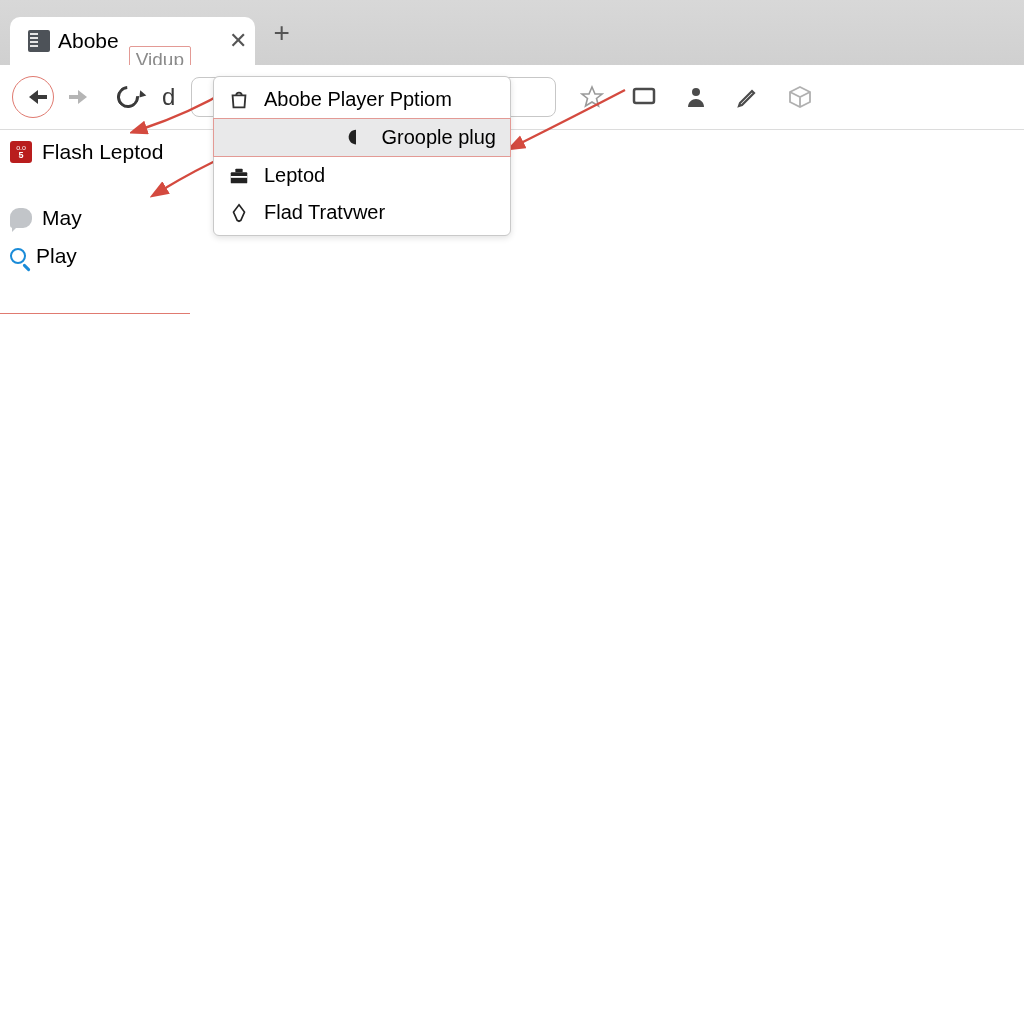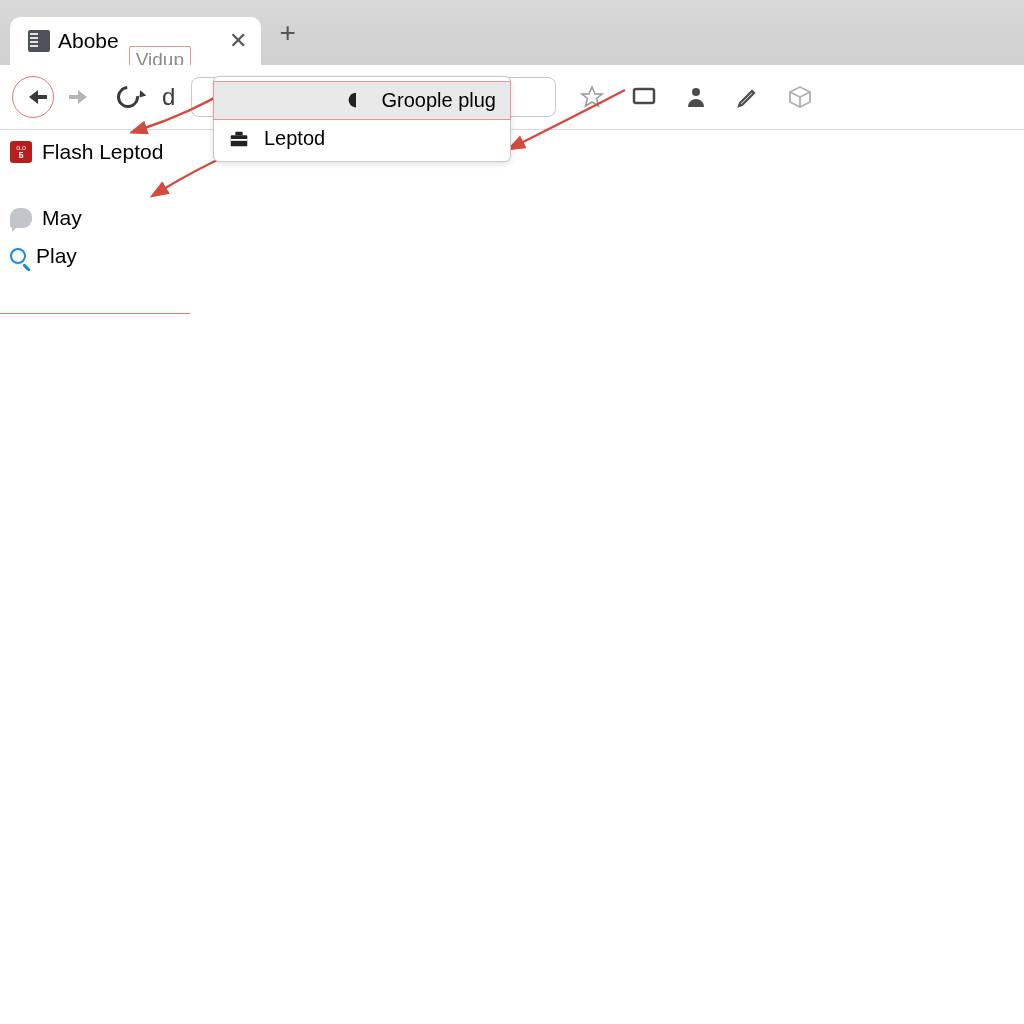--- a/index.html
+++ b/index.html
@@ -17,21 +17,21 @@
   background: linear-gradient(to bottom, #d8d8d8, #d0d0d0);
   display: flex;
   align-items: flex-end;
   padding-left: 10px;
 }
 .tab {
   background: #fff;
   height: 48px;
   display: flex;
   align-items: center;
-  padding: 0 14px 0 18px;
+  padding: 0 8px 0 18px;
   border-radius: 10px 10px 0 0;
   gap: 8px;
   position: relative;
 }
 .tab-icon {
   width: 22px;
   height: 22px;
   background: #4d5258;
   border-radius: 2px;
   position: relative;
@@ -326,37 +326,54 @@
     </div>
     <div class="side-item">
       <div class="search-icon"></div>
       <span>Play</span>
     </div>
   </div>
   <div class="red-line"></div>
 </div>
 
 <div class="dropdown">
+  <div class="dropdown-item">
+    <div class="dd-icon">
+      <svg viewBox="0 0 24 24" fill="none" stroke="#333" stroke-width="2">
+          <path d="M5 7h14l-1 13H6z"></path>
+          <path d="M9 7a3 3 0 0 1 6 0"></path>
+        </svg>
+    </div>
+    <span>Abobe Player Pptiom</span>
+  </div>
   <div class="dropdown-item highlighted">
     <div class="dd-icon">
       <svg viewBox="0 0 24 24" fill="#222">
           <path d="M12 3c-5 0-8 4-8 8 0 5 4 8 8 8V3z"></path>
         </svg>
     </div>
     <span>Groople plug</span>
   </div>
   <div class="dropdown-item">
     <div class="dd-icon">
       <svg viewBox="0 0 24 24" fill="#222">
           <rect x="3" y="8" width="18" height="12" rx="1"></rect>
           <rect x="8" y="4" width="8" height="4" rx="1"></rect>
           <rect x="3" y="12" width="18" height="2" fill="#fff"></rect>
         </svg>
     </div>
     <span>Leptod</span>
+  </div>
+  <div class="dropdown-item">
+    <div class="dd-icon">
+      <svg viewBox="0 0 24 24" fill="none" stroke="#222" stroke-width="1.8">
+          <path d="M12 3l6 8-4 9-2 1-2-1-4-9z"></path>
+        </svg>
+    </div>
+    <span>Flad Tratvwer</span>
   </div>
 </div>
 
 <svg class="arrow-svg" style="left:130px; top:83px; width:110px; height:60px;">
   <defs>
       <marker id="ah1" markerWidth="10" markerHeight="10" refX="2" refY="3" orient="auto">
         <path d="M0,0 L0,6 L8,3 z" fill="#d44a3f"></path>
       </marker>
     </defs>
   <path d="M100,6 Q60,30 12,46" stroke="#d44a3f" stroke-width="2.4" fill="none" marker-end="url(#ah1)"></path>

